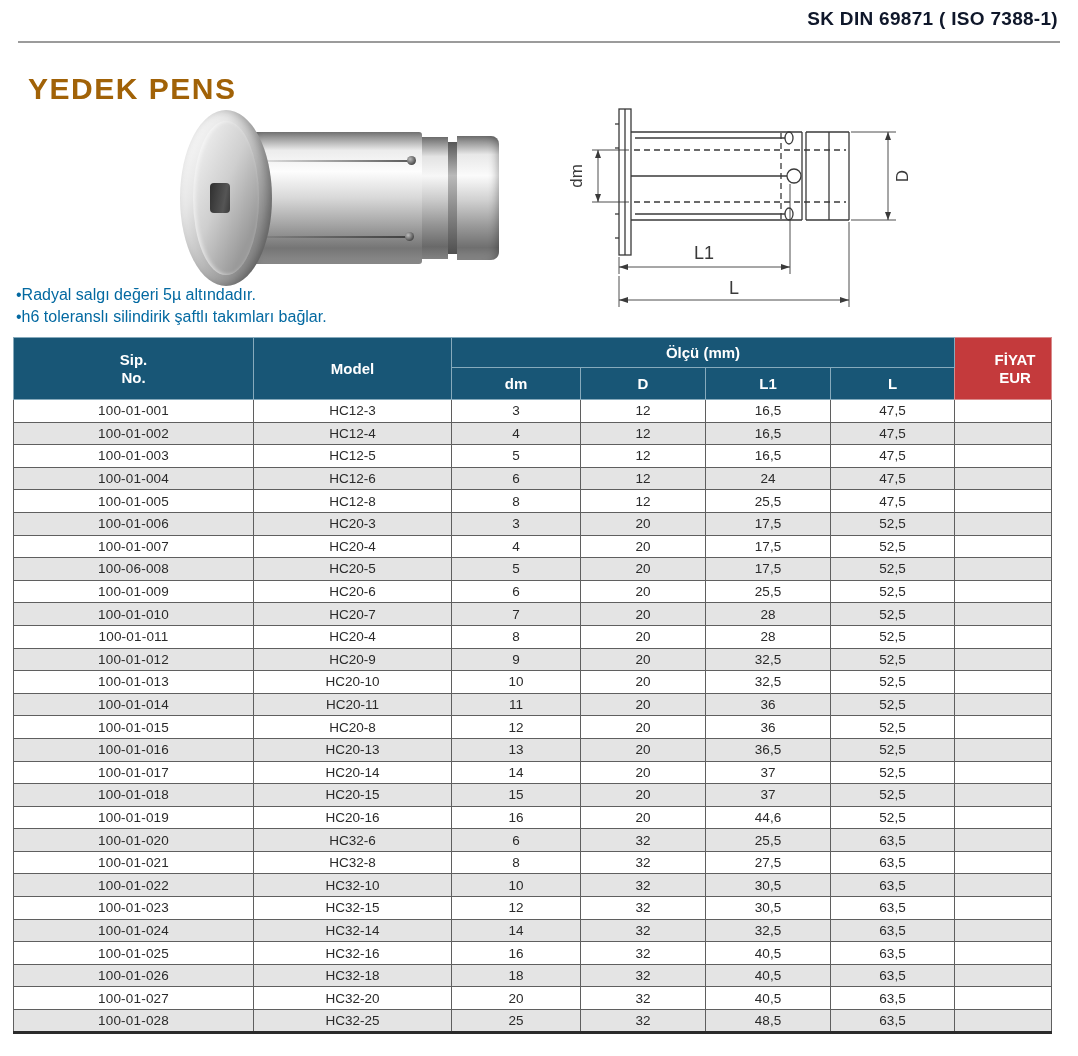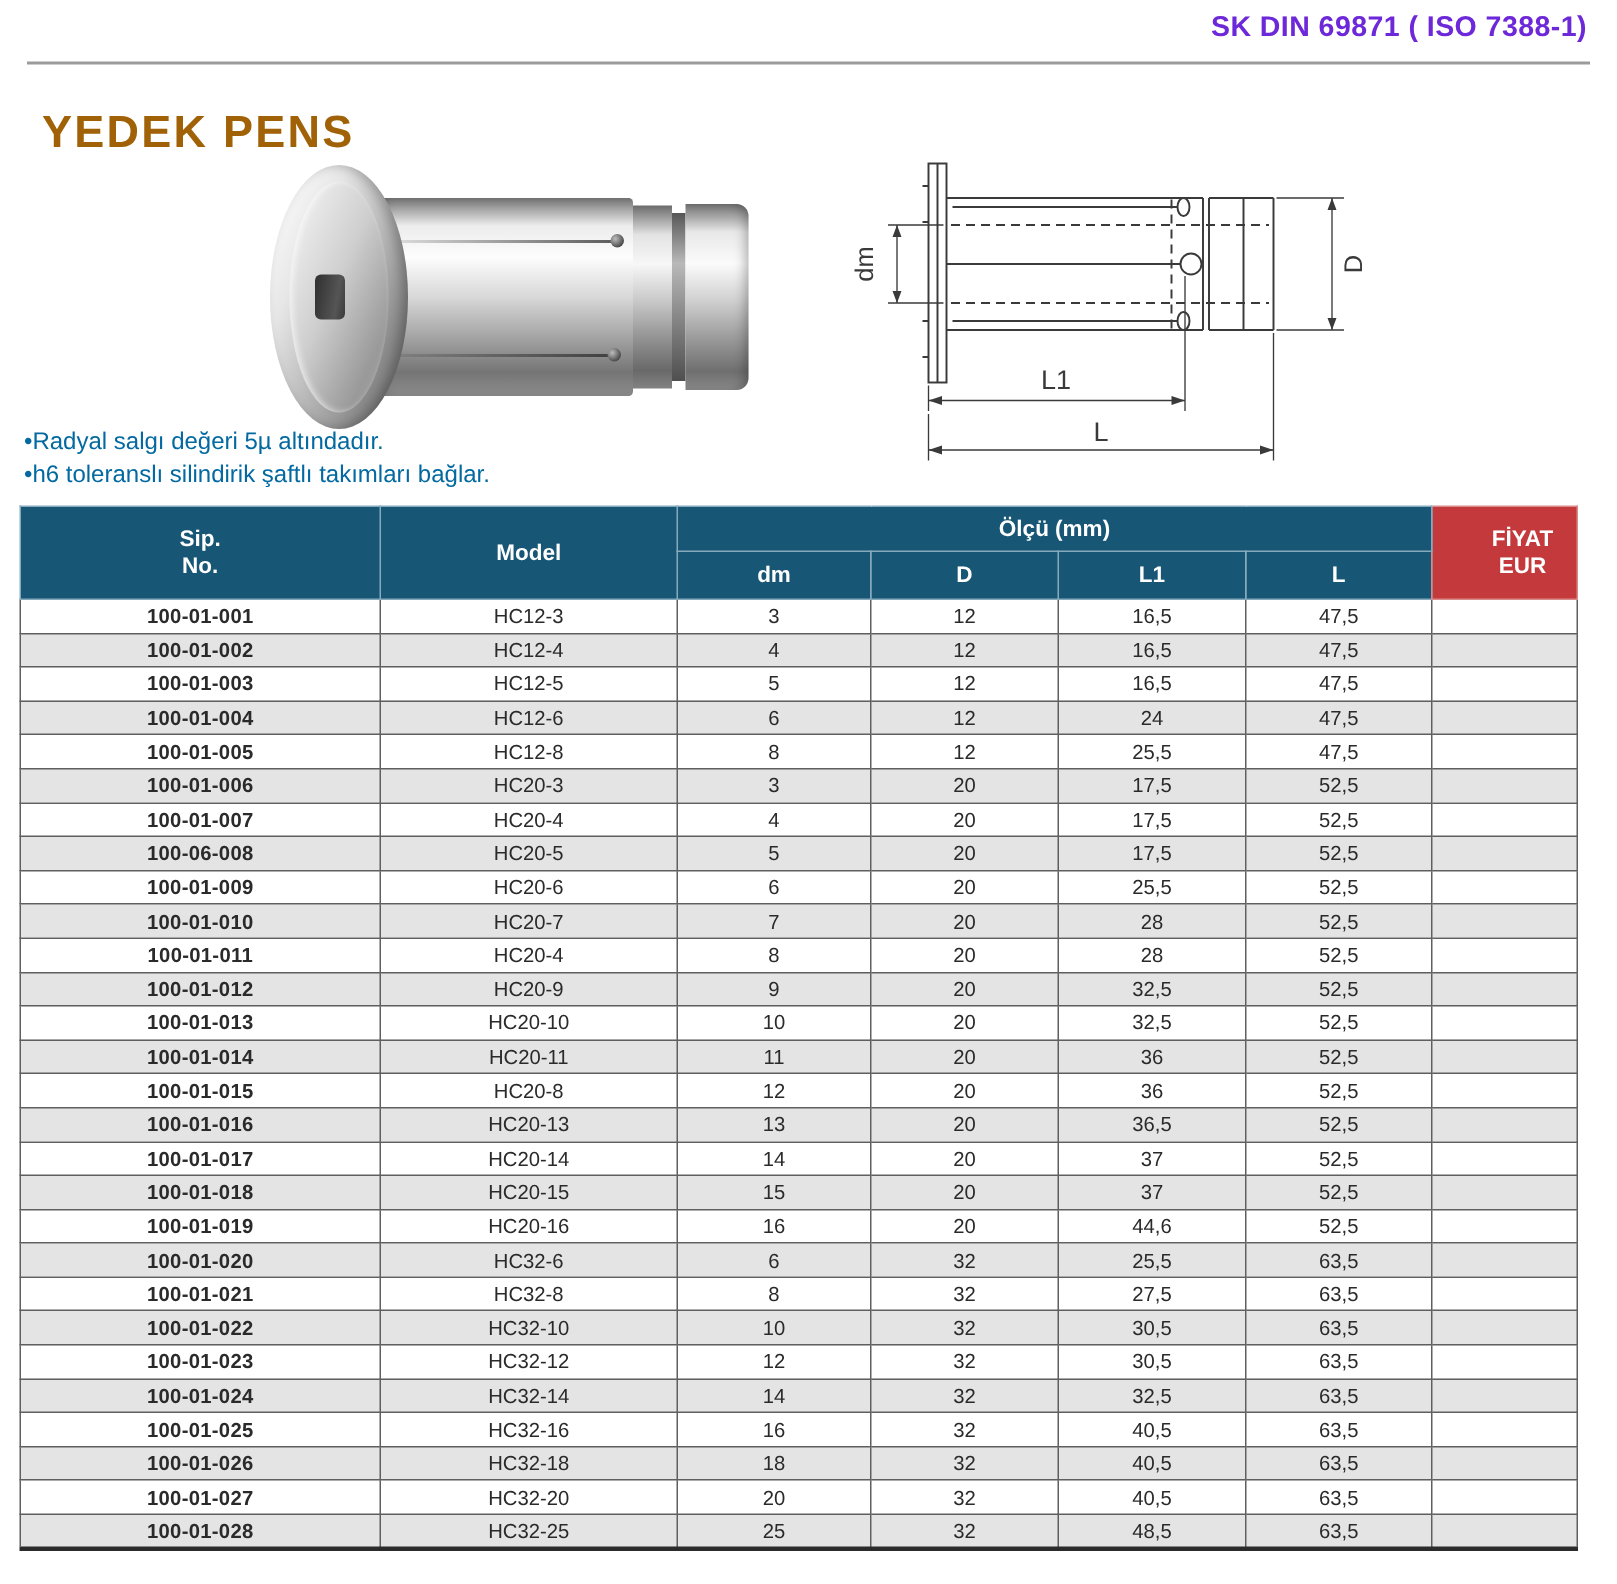--- a/index.html
+++ b/index.html
@@ -5,21 +5,21 @@
   * { margin:0; padding:0; box-sizing:border-box; }
   html,body { background:#ffffff; }
   .page {
     position:relative; width:1078px; height:1056px; background:#fff;
     font-family:"Liberation Sans", sans-serif; color:#231f20; overflow:hidden;
   }
 
   
   .std-header {
     position:absolute; top:8px; right:20px; font-size:19px; font-weight:bold;
-    letter-spacing:.3px; color:#6d28d9;
+    letter-spacing:.3px; color:#0f172a;
   }
   .top-rule { position:absolute; top:41px; left:18px; width:1042px; height:2px; background:#9b9b9b; }
 
   .page-title {
     position:absolute; top:72px; left:28px; font-size:30px; font-weight:bold;
     letter-spacing:1.5px; color:#a16207;
   }
 
   
   .photo { position:absolute; left:180px; top:110px; width:322px; height:176px; }
@@ -83,21 +83,21 @@
   }
   .spec-table thead tr.h1 th { height:30px; }
   .spec-table thead tr.h2 th { height:32px; }
   .spec-table thead th.price { background:var(--red,#C43A3C); border-color:#d98b8c;padding-left:24px; }
   .spec-table tbody td {
     height:22.6px; text-align:center; vertical-align:middle;
     font-size:13.5px; color:#2a2a2a; border:1px solid #5f5f5f; padding:0;
     background:#fff;
   }
   .spec-table tbody tr.alt td { background:var(--alt,#E4E4E4); }
-  .spec-table tbody td.bold { font-weight:bold; letter-spacing:.2px; }
+  .spec-table tbody td.bold { font-weight:normal; letter-spacing:.2px; }
 </style>
 </head>
 <body>
 
 <div class="page">
 
   <div class="std-header">SK DIN 69871 ( ISO 7388-1)</div>
   <div class="top-rule"></div>
 
   <h1 class="page-title">YEDEK PENS</h1>
@@ -410,21 +410,21 @@
           <td class="bold">100-01-022</td>
           <td>HC32-10</td>
           <td>10</td>
           <td>32</td>
           <td>30,5</td>
           <td>63,5</td>
           <td></td>
         </tr>
         <tr>
           <td class="bold">100-01-023</td>
-          <td>HC32-12</td>
+          <td>HC32-15</td>
           <td>12</td>
           <td>32</td>
           <td>30,5</td>
           <td>63,5</td>
           <td></td>
         </tr>
         <tr class="alt">
           <td class="bold">100-01-024</td>
           <td>HC32-14</td>
           <td>14</td>

